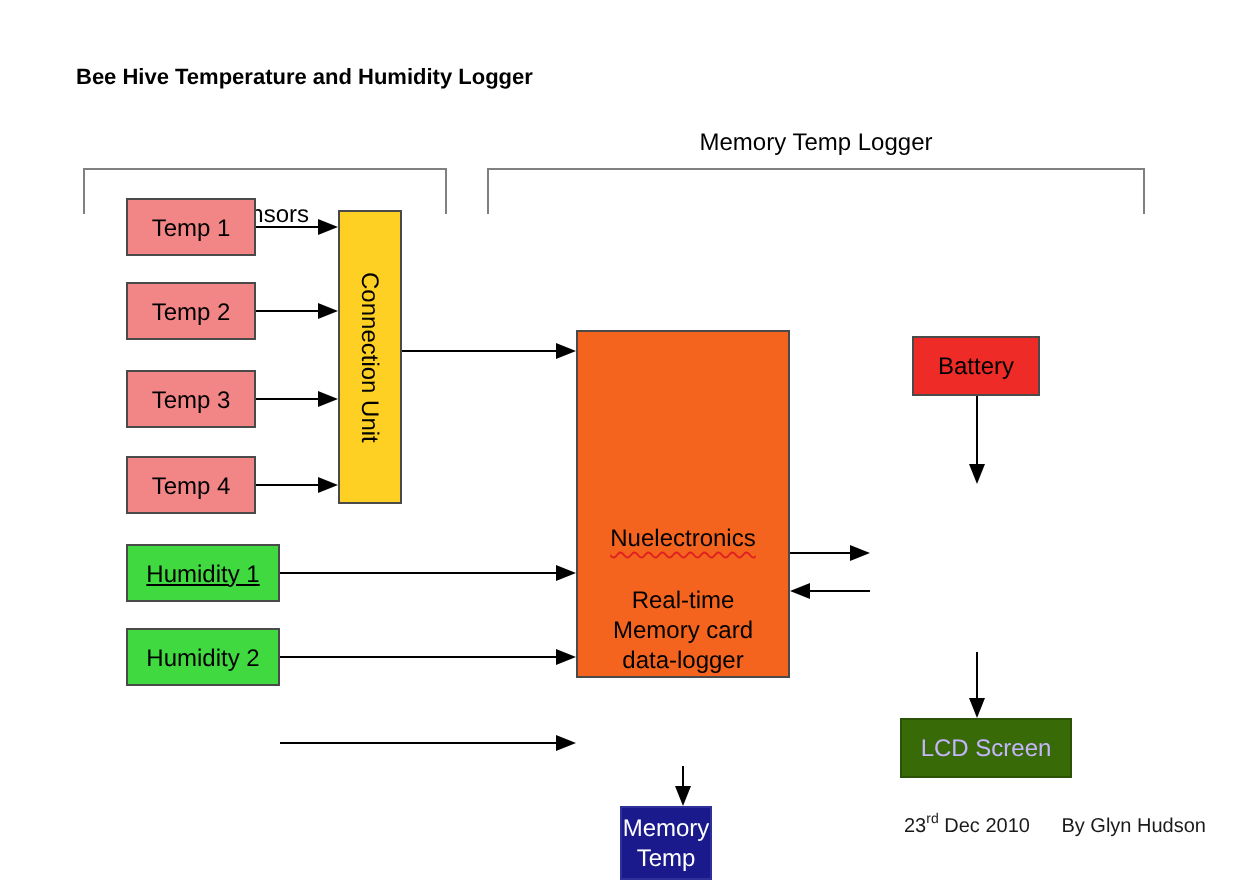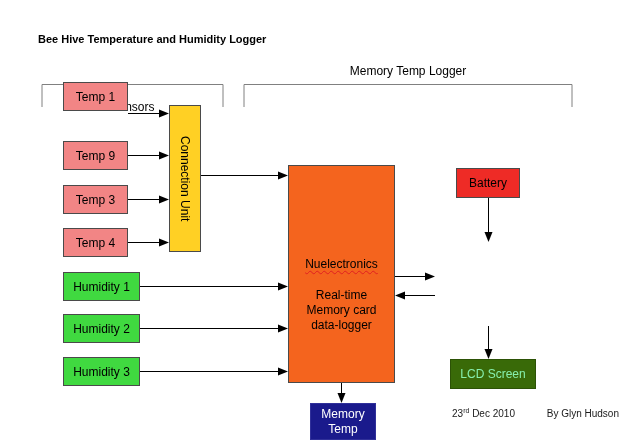--- a/index.html
+++ b/index.html
@@ -36,36 +36,36 @@
     border: 1px solid #4a4a4a;
     display: flex;
     align-items: center;
     justify-content: center;
     font-size: 12px;
     color: #000000;
     text-align: center;
     line-height: 14px;
   }
   .temp     { left: 63px; width: 65px; height: 29px; background: #f28585; }
-  .temp1 { top: 82px; }  .temp2 { top: 141px; }  .temp3 { top: 185px; }  .temp4 { top: 228px; }
+  .temp1 { top: 99px; }  .temp2 { top: 141px; }  .temp3 { top: 185px; }  .temp4 { top: 228px; }
 
   .humidity { left: 63px; width: 77px; height: 29px; background: #40d940; }
-  .humidity1 { top: 272px; }  .humidity2 { top: 314px; }  .humidity3 { top: 357px; }
+  .humidity1 { top: 272px; text-decoration: underline; }  .humidity2 { top: 314px; }  .humidity3 { top: 357px; }
 
   .connection-unit {
     left: 169px; top: 105px; width: 32px; height: 147px;
     background: #ffd024;
     writing-mode: vertical-rl;
   }
 
   .datalogger {
-    left: 288px; top: 165px; width: 107px; height: 218px;
+    left: 288px; top: 165px; width: 107px; height: 174px;
     background: #f4641e;
     flex-direction: column;
-    justify-content: center;
+    justify-content: flex-end;
     padding-top: 42px;
     line-height: 15px;
   }
   .datalogger .brand { margin-bottom: 16px; }
   .squiggle {
     text-decoration-line: underline;
     text-decoration-style: wavy;
     text-decoration-color: #e02020;
     text-decoration-thickness: 1px;
     text-underline-offset: 2px;
@@ -74,24 +74,24 @@
   .battery { left: 456px; top: 168px; width: 64px; height: 30px; background: #ee2b26; }
 
   .arduino {
     left: 435px; top: 242px; width: 107px; height: 84px;
     background: #a9d8f3;
     border-color: #4f7291;
     flex-direction: column;
     line-height: 16px;
   }
 
-  .lcd { left: 450px; top: 359px; width: 86px; height: 30px; background: #396a08; color: #86efac; border-color: #2c5206; }
+  .lcd { left: 450px; top: 359px; width: 86px; height: 30px; background: #396a08; color: #c4b5fd; border-color: #2c5206; }
 
   .memory-card {
-    left: 310px; top: 403px; width: 66px; height: 37px;
+    left: 310px; top: 403px; width: 46px; height: 37px;
     background: #1a1a8c; color: #ffffff;
     border-color: #30309a;
     flex-direction: column;
     line-height: 15px;
   }
 
   .connector-layer {
     position: absolute;
     left: 0; top: 0; width: 630px; height: 445px;
     pointer-events: none;
@@ -101,21 +101,21 @@
   .connector-layer polyline { fill: none; stroke: #808080; stroke-width: 1; }
 
   .footer {
     position: absolute;
     left: 452px; top: 407px;
     font-size: 10px;
     color: #1a1a1a;
     white-space: nowrap;
   }
   .footer sup { font-size: 7px; }
-  .footer .credit { margin-left: 29px; text-align: right; }
+  .footer .credit { margin-left: 13px; text-align: right; }
 </style>
 </head>
 <body>
 
 <div class="canvas">
 
   <div class="title">Bee Hive Temperature and Humidity Logger</div>
 
   <div class="group-label sensors">Sensors</div>
   <div class="group-label mcl">Memory Temp Logger</div>
@@ -182,41 +182,38 @@
     <g>
       <line x1="341.5" y1="383" x2="341.5" y2="394"></line>
         <polygon points="341.5,403 337.5,393 345.5,393"></polygon>
     </g>
   </svg>
 
   <div class="box temp temp1">
     <span>Temp 1</span>
   </div>
   <div class="box temp temp2">
-    <span>Temp 9</span>
+    <span>Temp 2</span>
   </div>
   <div class="box temp temp3">
     <span>Temp 3</span>
   </div>
   <div class="box temp temp4">
     <span>Temp 4</span>
   </div>
 
   <div class="box connection-unit">
     <span>Connection Unit</span>
   </div>
 
   <div class="box humidity humidity1">
     <span>Humidity 1</span>
   </div>
   <div class="box humidity humidity2">
     <span>Humidity 2</span>
-  </div>
-  <div class="box humidity humidity3">
-    <span>Humidity 3</span>
   </div>
 
   <div class="box datalogger">
     <span class="brand squiggle">Nuelectronics</span>
     <span>Real-time</span>
     <span>Memory card</span>
     <span>data-logger</span>
   </div>
 
   <div class="box battery">

